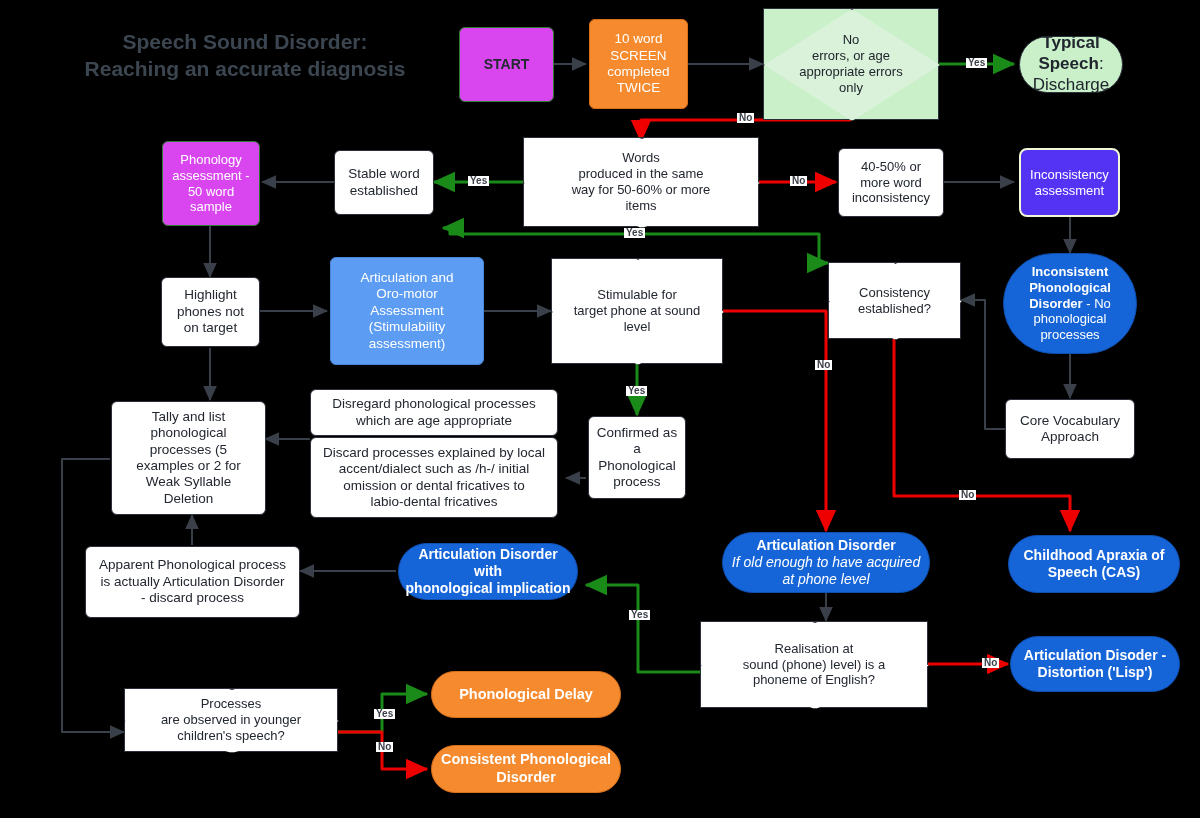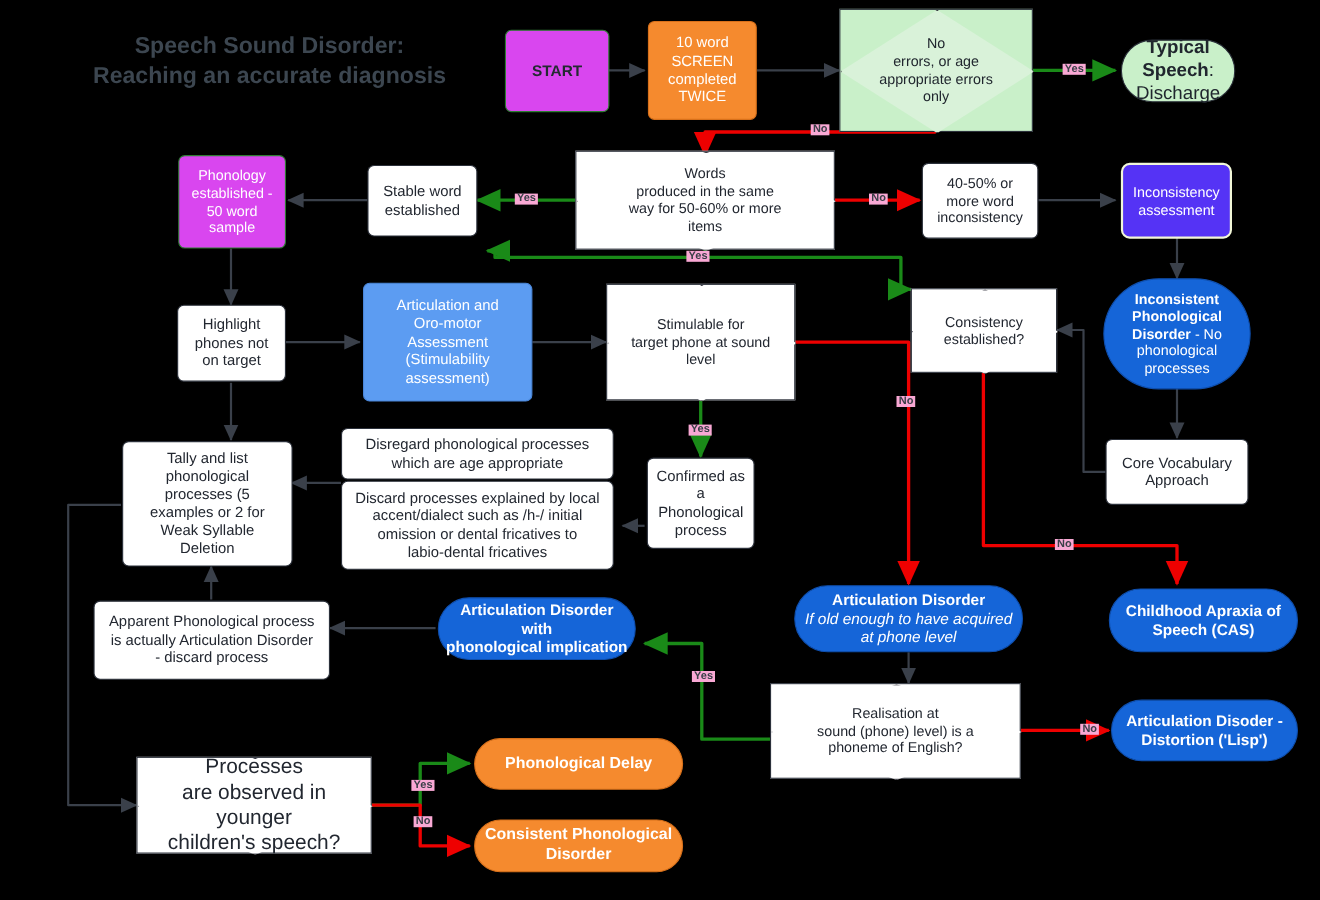--- a/index.html
+++ b/index.html
@@ -31,21 +31,21 @@
   .purple{background:#5533f5;color:#fff;border:2px solid #f2f7d8;}
   .diamond.lightgreen .dshape{background:#d9f2d9;}
 
   .b{font-weight:bold;}
   .i{font-style:italic;}
 
   #title{position:absolute;left:60px;top:28px;width:370px;text-align:center;
          font-size:21px;font-weight:bold;color:#3c4650;line-height:1.3;}
 
   .elabel{position:absolute;font-size:10px;font-weight:bold;color:#3a3f48;
-          background:#f9a8d4;padding:0 2px;line-height:1;}
+          background:#ffffff;padding:0 2px;line-height:1;}
 </style>
 </head>
 <body>
 
 <div id="stage">
 
   <div id="title">
     <div>Speech Sound Disorder:</div>
     <div>Reaching an accurate diagnosis</div>
   </div>
@@ -166,21 +166,21 @@
   <div class="node stadium lightgreen" style="left:1019px;top:36px;width:104px;height:57px;font-size:17px;">
     <span class="txt">
       <span class="b">Typical Speech</span><span>:</span><br>
       <span>Discharge</span>
     </span>
   </div>
 
   <div class="node rect green" style="left:162px;top:141px;width:98px;height:85px;font-size:13px;">
     <span class="txt">
       <span>Phonology</span><br>
-      <span>established -</span><br>
+      <span>assessment -</span><br>
       <span>50 word</span><br>
       <span>sample</span>
     </span>
   </div>
 
   <div class="node rect white" style="left:334px;top:150px;width:100px;height:65px;font-size:13.5px;">
     <span class="txt">
       <span>Stable word</span><br>
       <span>established</span>
     </span>
@@ -335,21 +335,21 @@
     </span>
   </div>
 
   <div class="node stadium blue" style="left:1010px;top:636px;width:170px;height:56px;font-size:14px;font-weight:bold;">
     <span class="txt">
       <span>Articulation Disoder -</span><br>
       <span>Distortion ('Lisp')</span>
     </span>
   </div>
 
-  <div class="node diamond white" style="left:124px;top:688px;width:214px;height:88px;font-size:19px;">
+  <div class="node diamond white" style="left:124px;top:688px;width:214px;height:64px;font-size:13px;">
     <div class="dshape"></div>
     <span class="txt">
       <span>Processes</span><br>
       <span>are observed in younger</span><br>
       <span>children's speech?</span>
     </span>
   </div>
 
   <div class="node stadium orange" style="left:431px;top:671px;width:190px;height:47px;font-size:14.5px;font-weight:bold;">
     <span class="txt">Phonological Delay</span>

